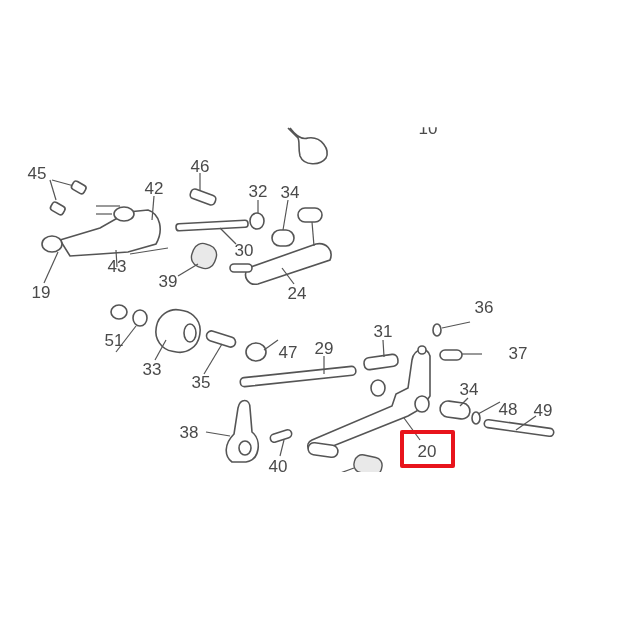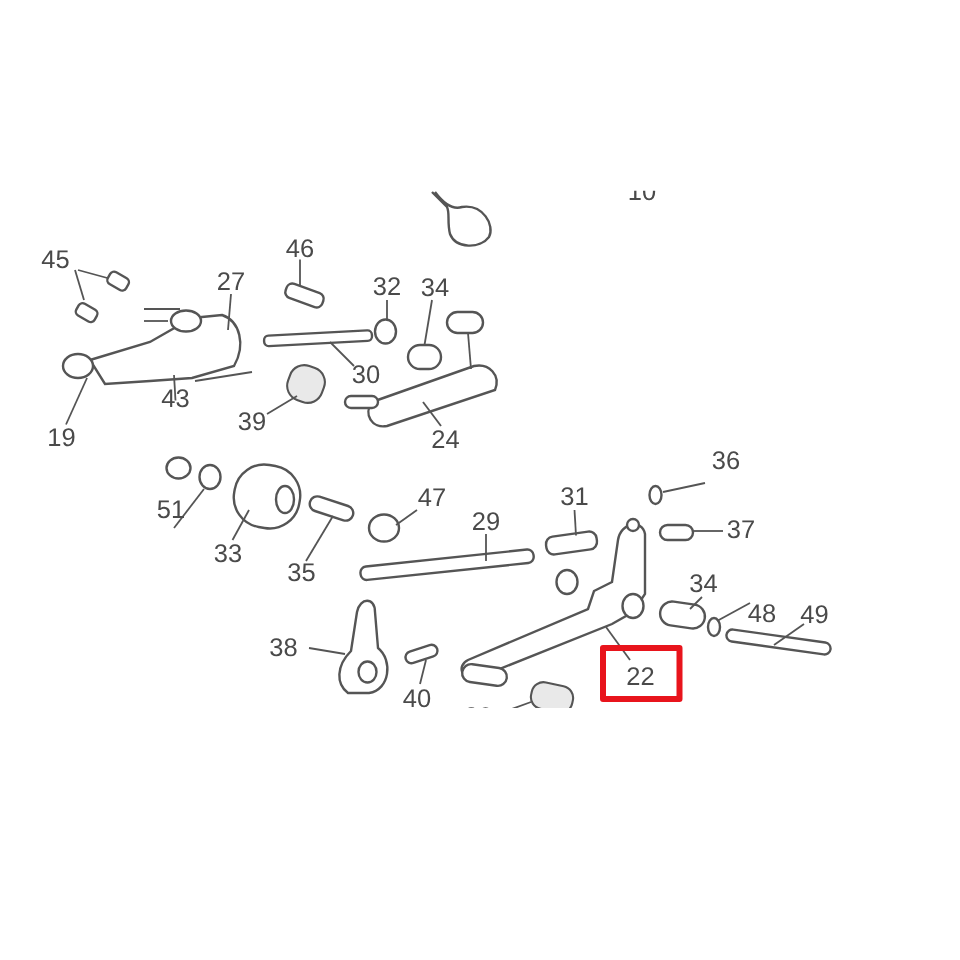--- a/index.html
+++ b/index.html
@@ -150,38 +150,38 @@
 
     <g>
       <rect class="shade" x="354" y="456" width="28" height="18" rx="8" transform="rotate(12 368 465)"></rect>
       <line class="lead" x1="332" y1="476" x2="354" y2="468"></line>
     </g>
   </svg>
 
   <span class="lbl cut" style="left:428px;top:128px">10</span>
   <span class="lbl" style="left:37px;top:173px">45</span>
   <span class="lbl" style="left:200px;top:166px">46</span>
-  <span class="lbl" style="left:154px;top:188px">27</span>
+  <span class="lbl" style="left:154px;top:188px">42</span>
   <span class="lbl" style="left:258px;top:191px">32</span>
   <span class="lbl" style="left:290px;top:192px">34</span>
   <span class="lbl" style="left:244px;top:250px">30</span>
   <span class="lbl" style="left:168px;top:281px">39</span>
   <span class="lbl" style="left:117px;top:266px">43</span>
   <span class="lbl" style="left:41px;top:292px">19</span>
   <span class="lbl" style="left:297px;top:293px">24</span>
   <span class="lbl" style="left:114px;top:340px">51</span>
   <span class="lbl" style="left:152px;top:369px">33</span>
-  <span class="lbl" style="left:288px;top:332px">47</span>
+  <span class="lbl" style="left:288px;top:352px">47</span>
   <span class="lbl" style="left:201px;top:382px">35</span>
   <span class="lbl" style="left:324px;top:348px">29</span>
   <span class="lbl" style="left:383px;top:331px">31</span>
   <span class="lbl" style="left:484px;top:307px">36</span>
-  <span class="lbl" style="left:494px;top:353px">37</span>
+  <span class="lbl" style="left:518px;top:353px">37</span>
   <span class="lbl" style="left:469px;top:389px">34</span>
   <span class="lbl" style="left:508px;top:409px">48</span>
   <span class="lbl" style="left:543px;top:410px">49</span>
   <span class="lbl" style="left:189px;top:432px">38</span>
-  <span class="lbl" style="left:427px;top:451px">22</span>
+  <span class="lbl" style="left:427px;top:451px">20</span>
   <span class="lbl" style="left:278px;top:466px">40</span>
   <span class="lbl" style="left:319px;top:478px">39</span>
 
   <div class="hl" style="left:400px;top:430px;width:55px;height:38px"></div>
 </div>
 
 </body></html>

